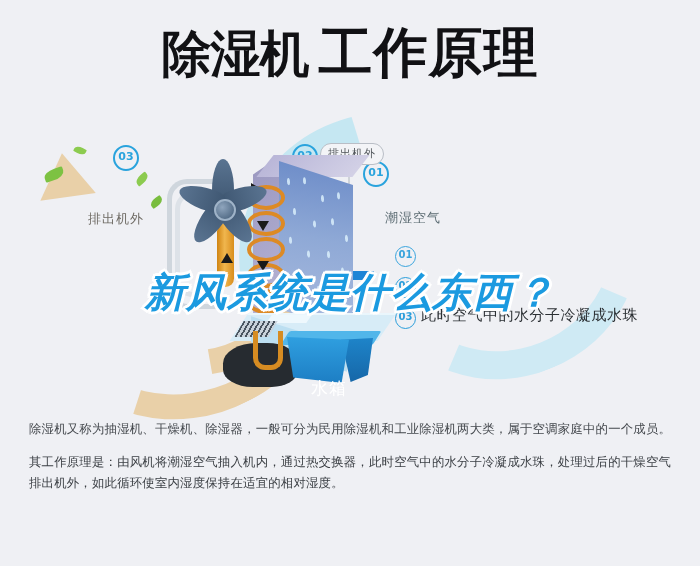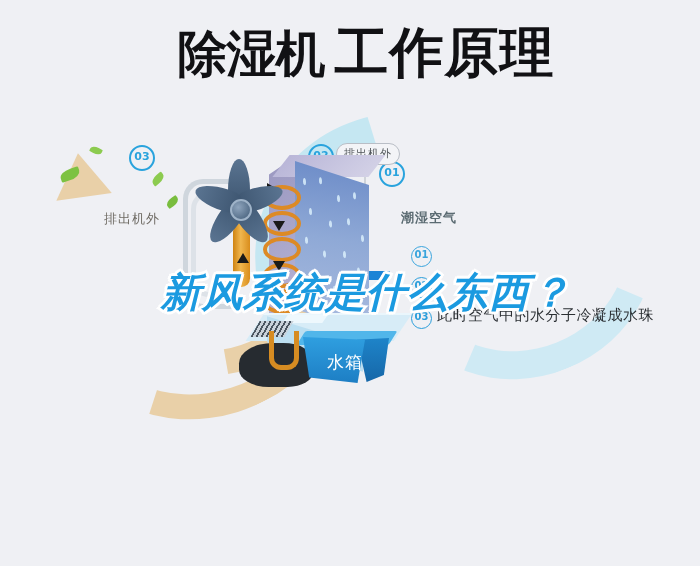--- a/index.html
+++ b/index.html
@@ -13,21 +13,20 @@
     background: #eff0f4;
     font-family: "DejaVu Sans", "Liberation Sans", sans-serif;
     overflow: hidden;
     position: relative;
   }
   .page {
     position: relative;
     width: 588px;
     height: 566px;
     background: #eff0f4;
-    margin-left: 16px;
   }
 
   
   .title-row {
     position: absolute;
     left: 0; top: 26px;
     width: 700px;
     text-align: center;
     white-space: nowrap;
     line-height: 1;
@@ -127,21 +126,20 @@
     border-left-color: transparent;
     transform: rotate(-22deg);
   }
   .humid-label {
     position: absolute;
     left: 385px; top: 84px;
     font-size: 13px;
     color: #5b6b72;
     letter-spacing: 1px;
     white-space: nowrap;
-    font-weight: bold;
   }
   .humid-arrow {
     position: absolute;
     left: 340px; top: 146px;
     width: 34px; height: 9px;
     background: #1c84d6;
   }
   .humid-arrow::after {
     content: "";
     position: absolute;
@@ -336,21 +334,21 @@
   .tank-rim {
     position: absolute;
     left: -2px; top: -6px;
     width: 92px; height: 14px;
     background: #51b6ea;
     transform: skewX(-32deg);
     border-radius: 2px;
   }
   .tank-label {
     position: absolute;
-    left: 24px; top: 14px;
+    left: 24px; top: 40px;
     font-size: 17px;
     color: #ffffff;
     letter-spacing: 1px;
     font-family: Liberation Serif, serif;
   }
 
   
   .compressor {
     position: absolute;
     left: -22px; top: 188px;
@@ -571,16 +569,19 @@
     </div>
     <div class="step">
       <span class="num">03</span>
       <span class="txt">此时空气中的水分子冷凝成水珠</span>
     </div>
   </div>
 
   <div class="overlay">新风系统是什么东西？</div>
 
   <div class="body-copy">
+    <p>除湿机又称为抽湿机、干燥机、除湿器，一般可分为民用除湿机和工业除湿机两大类，属于空调家庭中的一个成员。</p>
     <div class="gap"></div>
+    <p class="bc-strong">其工作原理是：由风机将潮湿空气抽入机内，通过热交换器，此时空气中的水分子冷凝成水珠，处理过后的干燥空气</p>
+    <p class="bc-strong">排出机外，如此循环使室内湿度保持在适宜的相对湿度。</p>
   </div>
 
 </div>
 
 </body></html>

